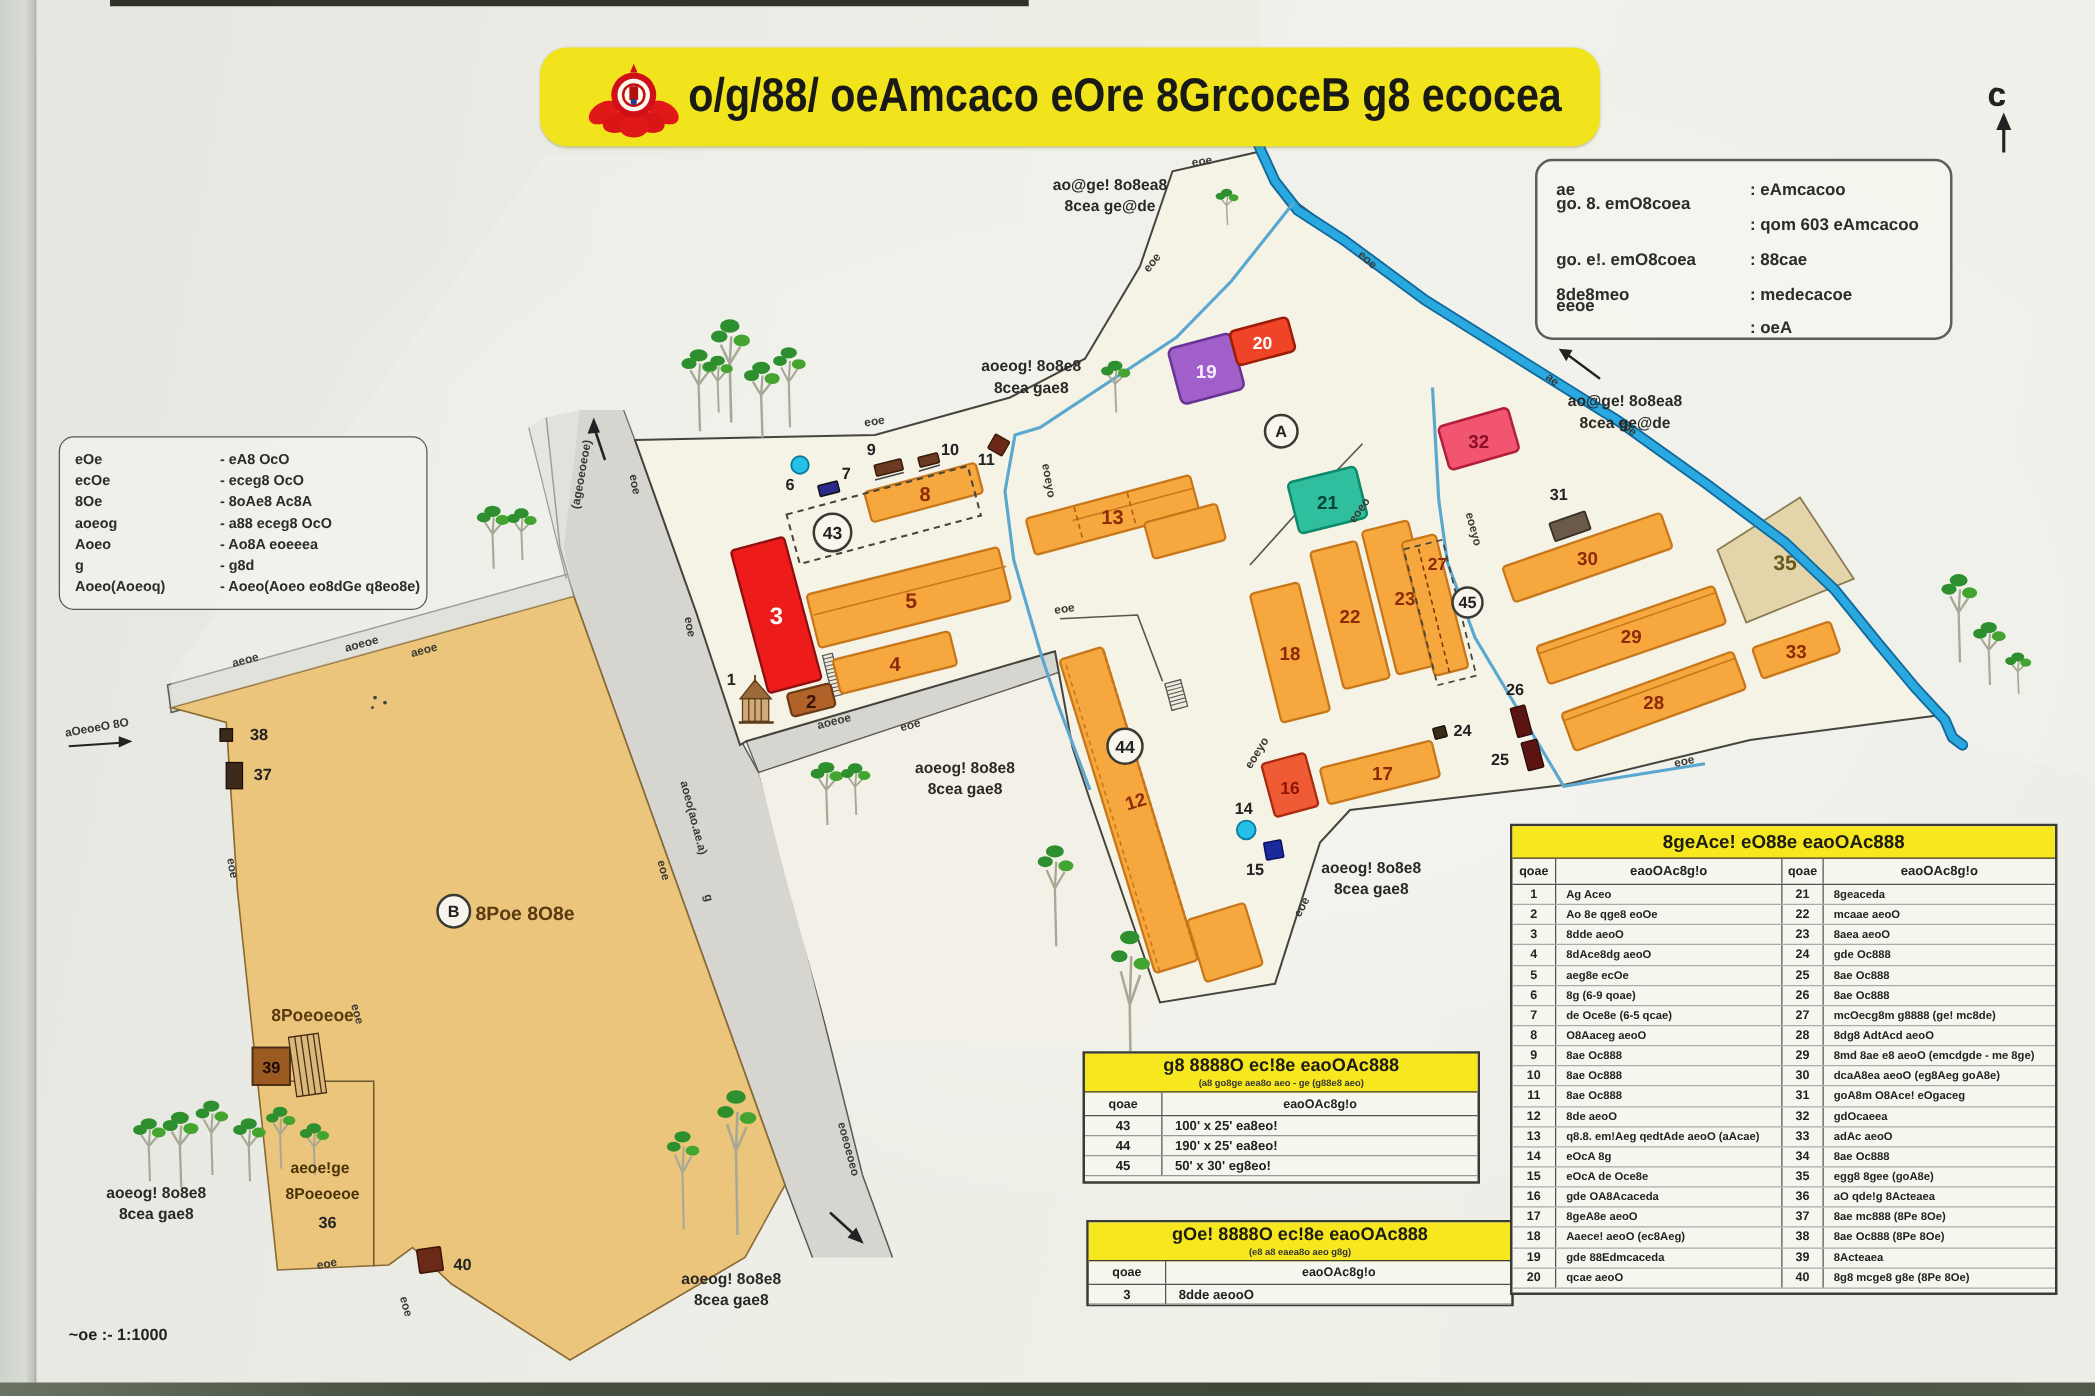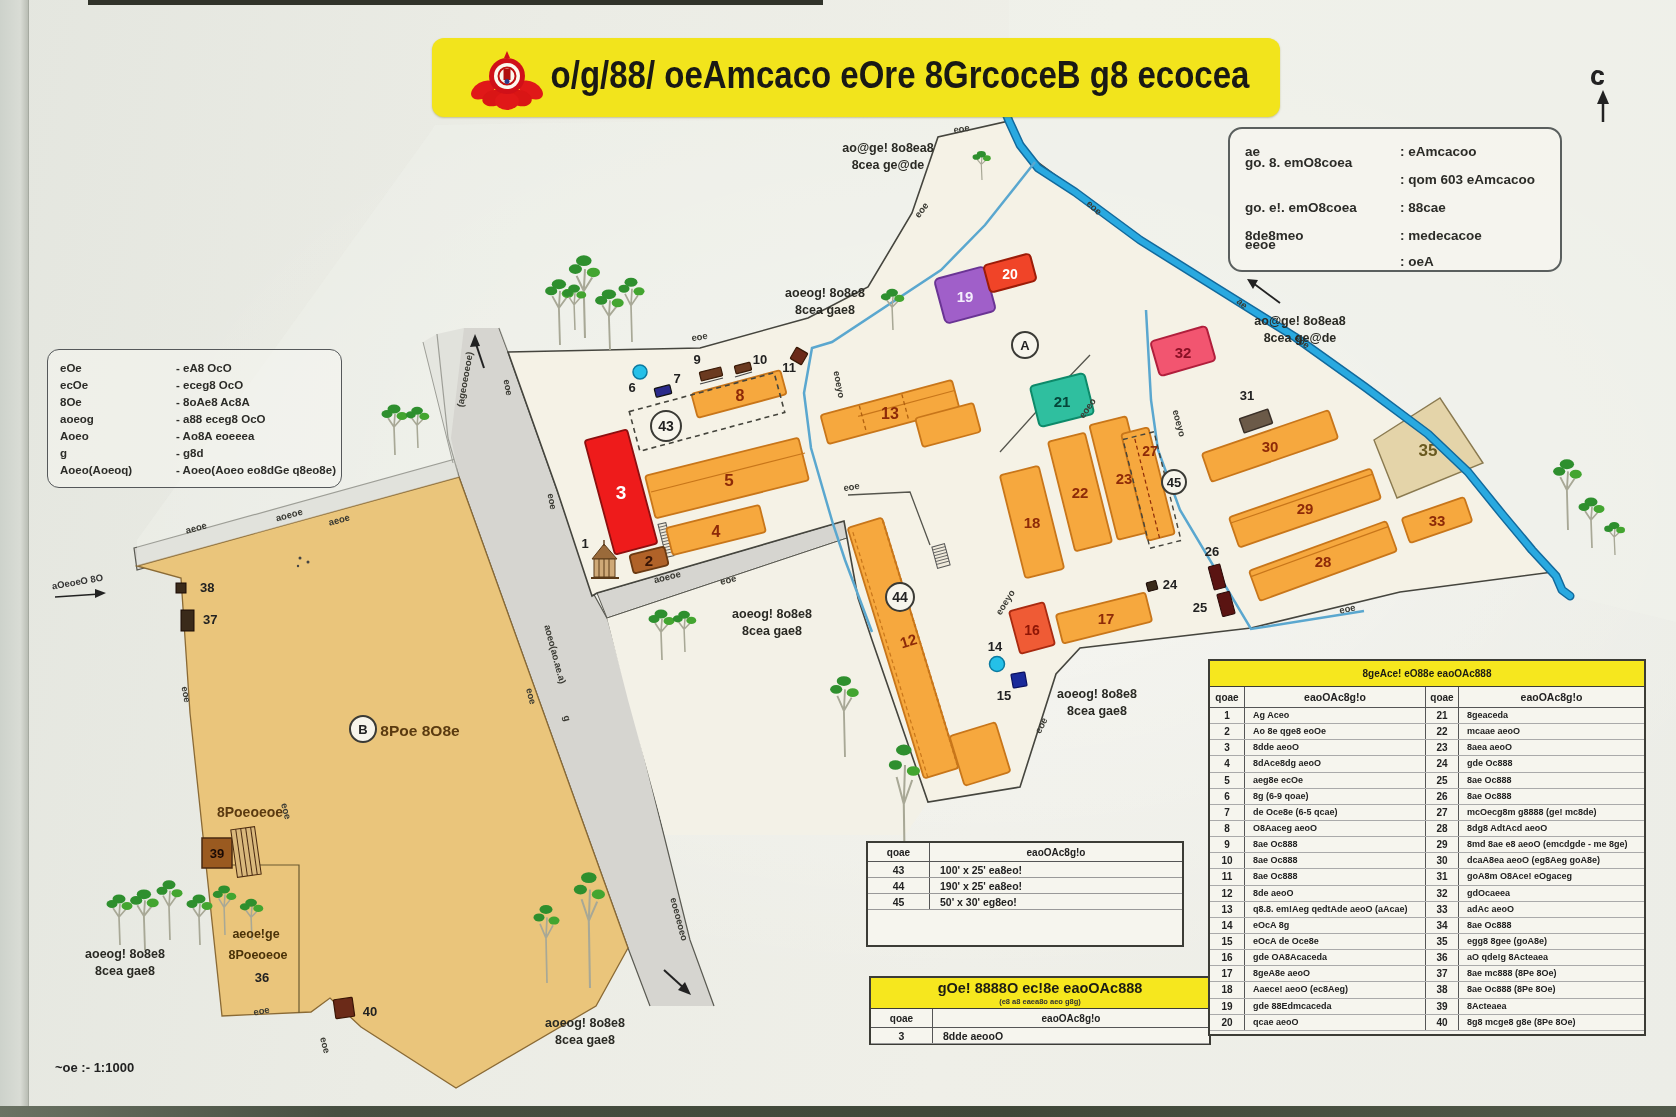--- a/index.html
+++ b/index.html
@@ -2,21 +2,21 @@
 <html><head><meta charset="utf-8"><style>
 html,body{margin:0;padding:0;background:#cfd3cc}
 #page *{box-sizing:border-box}
 #page{position:relative;width:1676px;height:1117px;overflow:hidden;font-family:"Liberation Sans",sans-serif;
  background:
   radial-gradient(ellipse 1200px 700px at 58% 45%, rgba(255,255,255,0.45), rgba(255,255,255,0) 70%),
   linear-gradient(100deg, #e4e6df 0%, #ebece5 30%, #efefe8 60%, #ecede7 100%);}
 .edgeL{position:absolute;left:0;top:0;width:29px;height:1117px;background:linear-gradient(90deg,#cdd2cb,#d9dcd5 70%,#b9bdb4 97%,#8b9086)}
 .edgeT{position:absolute;left:88px;top:0;width:735px;height:5px;background:#31332a}
 .edgeB{position:absolute;left:0;top:1106px;width:1676px;height:11px;background:linear-gradient(90deg,#6a7263,#474f41 20%,#3f4738 60%,#525a4a)}
-.banner{position:absolute;left:432px;top:38px;width:848px;height:79px;background:#f2e41c;border-radius:12px;
+.banner{position:absolute;left:432px;top:38px;width:848px;height:79px;background:#f2e41c;border-radius:22px;
  box-shadow:0 1px 2px rgba(120,110,0,.35)}
 .banner .txt{position:absolute;left:118px;top:0;width:700px;height:79px;line-height:76px;text-align:center;font-size:33px;font-weight:bold;color:#191915;white-space:nowrap;transform:scaleY(1.15)}
 .infobox{position:absolute;left:1228px;top:127px;width:334px;height:145px;background:rgba(248,247,240,0.6);
  border:2px solid #5a5f5e;border-radius:14px;font-size:13.5px;font-weight:bold;color:#2c2c28}
 .infobox .r{position:absolute;left:15px;width:305px;white-space:nowrap}
 .infobox .v{position:absolute;left:170px}
 .legend{position:absolute;left:47px;top:349px;width:295px;height:139px;background:rgba(246,246,240,0.55);
  border:1.5px solid #55585a;border-radius:12px;font-size:11.5px;font-weight:bold;color:#2c2c28}
 .legend .r{position:absolute;left:12px;white-space:nowrap}
 .legend .d{position:absolute;left:128px}
@@ -25,21 +25,21 @@
 .yh{background:#f6e71e;text-align:center;border-bottom:1.5px solid #3c3c36}
 .yh .a{font-size:14.5px;font-weight:bold;color:#1c1c14;line-height:17px;padding-top:2px}
 .yh .b{font-size:7.5px;font-weight:bold;color:#333;line-height:9px;padding-bottom:2px}
 .sh{display:flex;font-size:10px;font-weight:bold;color:#222;border-bottom:1px solid #555;height:19px;line-height:19px}
 .sh .n{width:62px;text-align:center;border-right:1.2px solid #555}
 .sh .g{flex:1;text-align:center}
 .sr{display:flex;font-size:10.5px;font-weight:bold;color:#222;border-bottom:1px solid #999;height:16px;line-height:16px}
 .sr .n{width:62px;text-align:center;border-right:1.2px solid #555}
 .sr .g{flex:1;padding-left:10px}
 .bigt{position:absolute;left:1208px;top:659px;width:438px;height:377px;border:2px solid #3c3c36;background:#f6f5ee}
-.bigt .title{background:#f6e71e;height:26px;line-height:26px;text-align:center;font-size:10px;font-weight:bold;color:#1c1c14;border-bottom:1.5px solid #3c3c36}
+.bigt .title{background:#f6e71e;height:26px;line-height:26px;text-align:center;font-size:15px;font-weight:bold;color:#1c1c14;border-bottom:1.5px solid #3c3c36}
 .bh{display:flex;height:21px;line-height:21px;font-size:10.5px;font-weight:bold;color:#222;border-bottom:1.2px solid #555}
 .br{display:flex;height:16.15px;line-height:15.4px;font-size:9px;font-weight:bold;color:#222;border-bottom:0.8px solid #aaa}
 .c1{width:35px;text-align:center;border-right:1.2px solid #555;font-size:10px}
 .c2{width:181px;padding-left:8px;border-right:1.2px solid #555;overflow:hidden;white-space:nowrap}
 .c3{width:33px;text-align:center;border-right:1.2px solid #555;font-size:10px}
 .c4{flex:1;padding-left:8px;overflow:hidden;white-space:nowrap}
 </style></head><body>
 <div id="page">
 <svg width="1676" height="1117" viewBox="0 0 1676 1117" style="position:absolute;left:0;top:0">
       <polygon points="134,548 459,458 462,479 137,570" fill="#d6d5d0" stroke="#5a5a52" stroke-width="1.2"></polygon>
@@ -539,20 +539,24 @@
   <div class="r" style="top:63px">aoeog</div>
       <div class="d" style="top:63px">- a88 eceg8 OcO</div>
   <div class="r" style="top:80px">Aoeo</div>
       <div class="d" style="top:80px">- Ao8A eoeeea</div>
   <div class="r" style="top:97px">g</div>
       <div class="d" style="top:97px">- g8d</div>
   <div class="r" style="top:114px">Aoeo(Aoeoq)</div>
       <div class="d" style="top:114px">- Aoeo(Aoeo eo8dGe q8eo8e)</div>
 </div>
 <div class="t1">
+  <div class="yh">
+        <div class="a">g8 8888O ec!8e eaoOAc888</div>
+        <div class="b">(a8 go8ge aea8o aeo - ge (g88e8 aeo)</div>
+      </div>
   <div class="sh">
         <div class="n">qoae</div>
         <div class="g">eaoOAc8g!o</div>
       </div>
   <div class="sr">
         <div class="n">43</div>
         <div class="g">100' x 25' ea8eo!</div>
       </div>
   <div class="sr">
         <div class="n">44</div>

